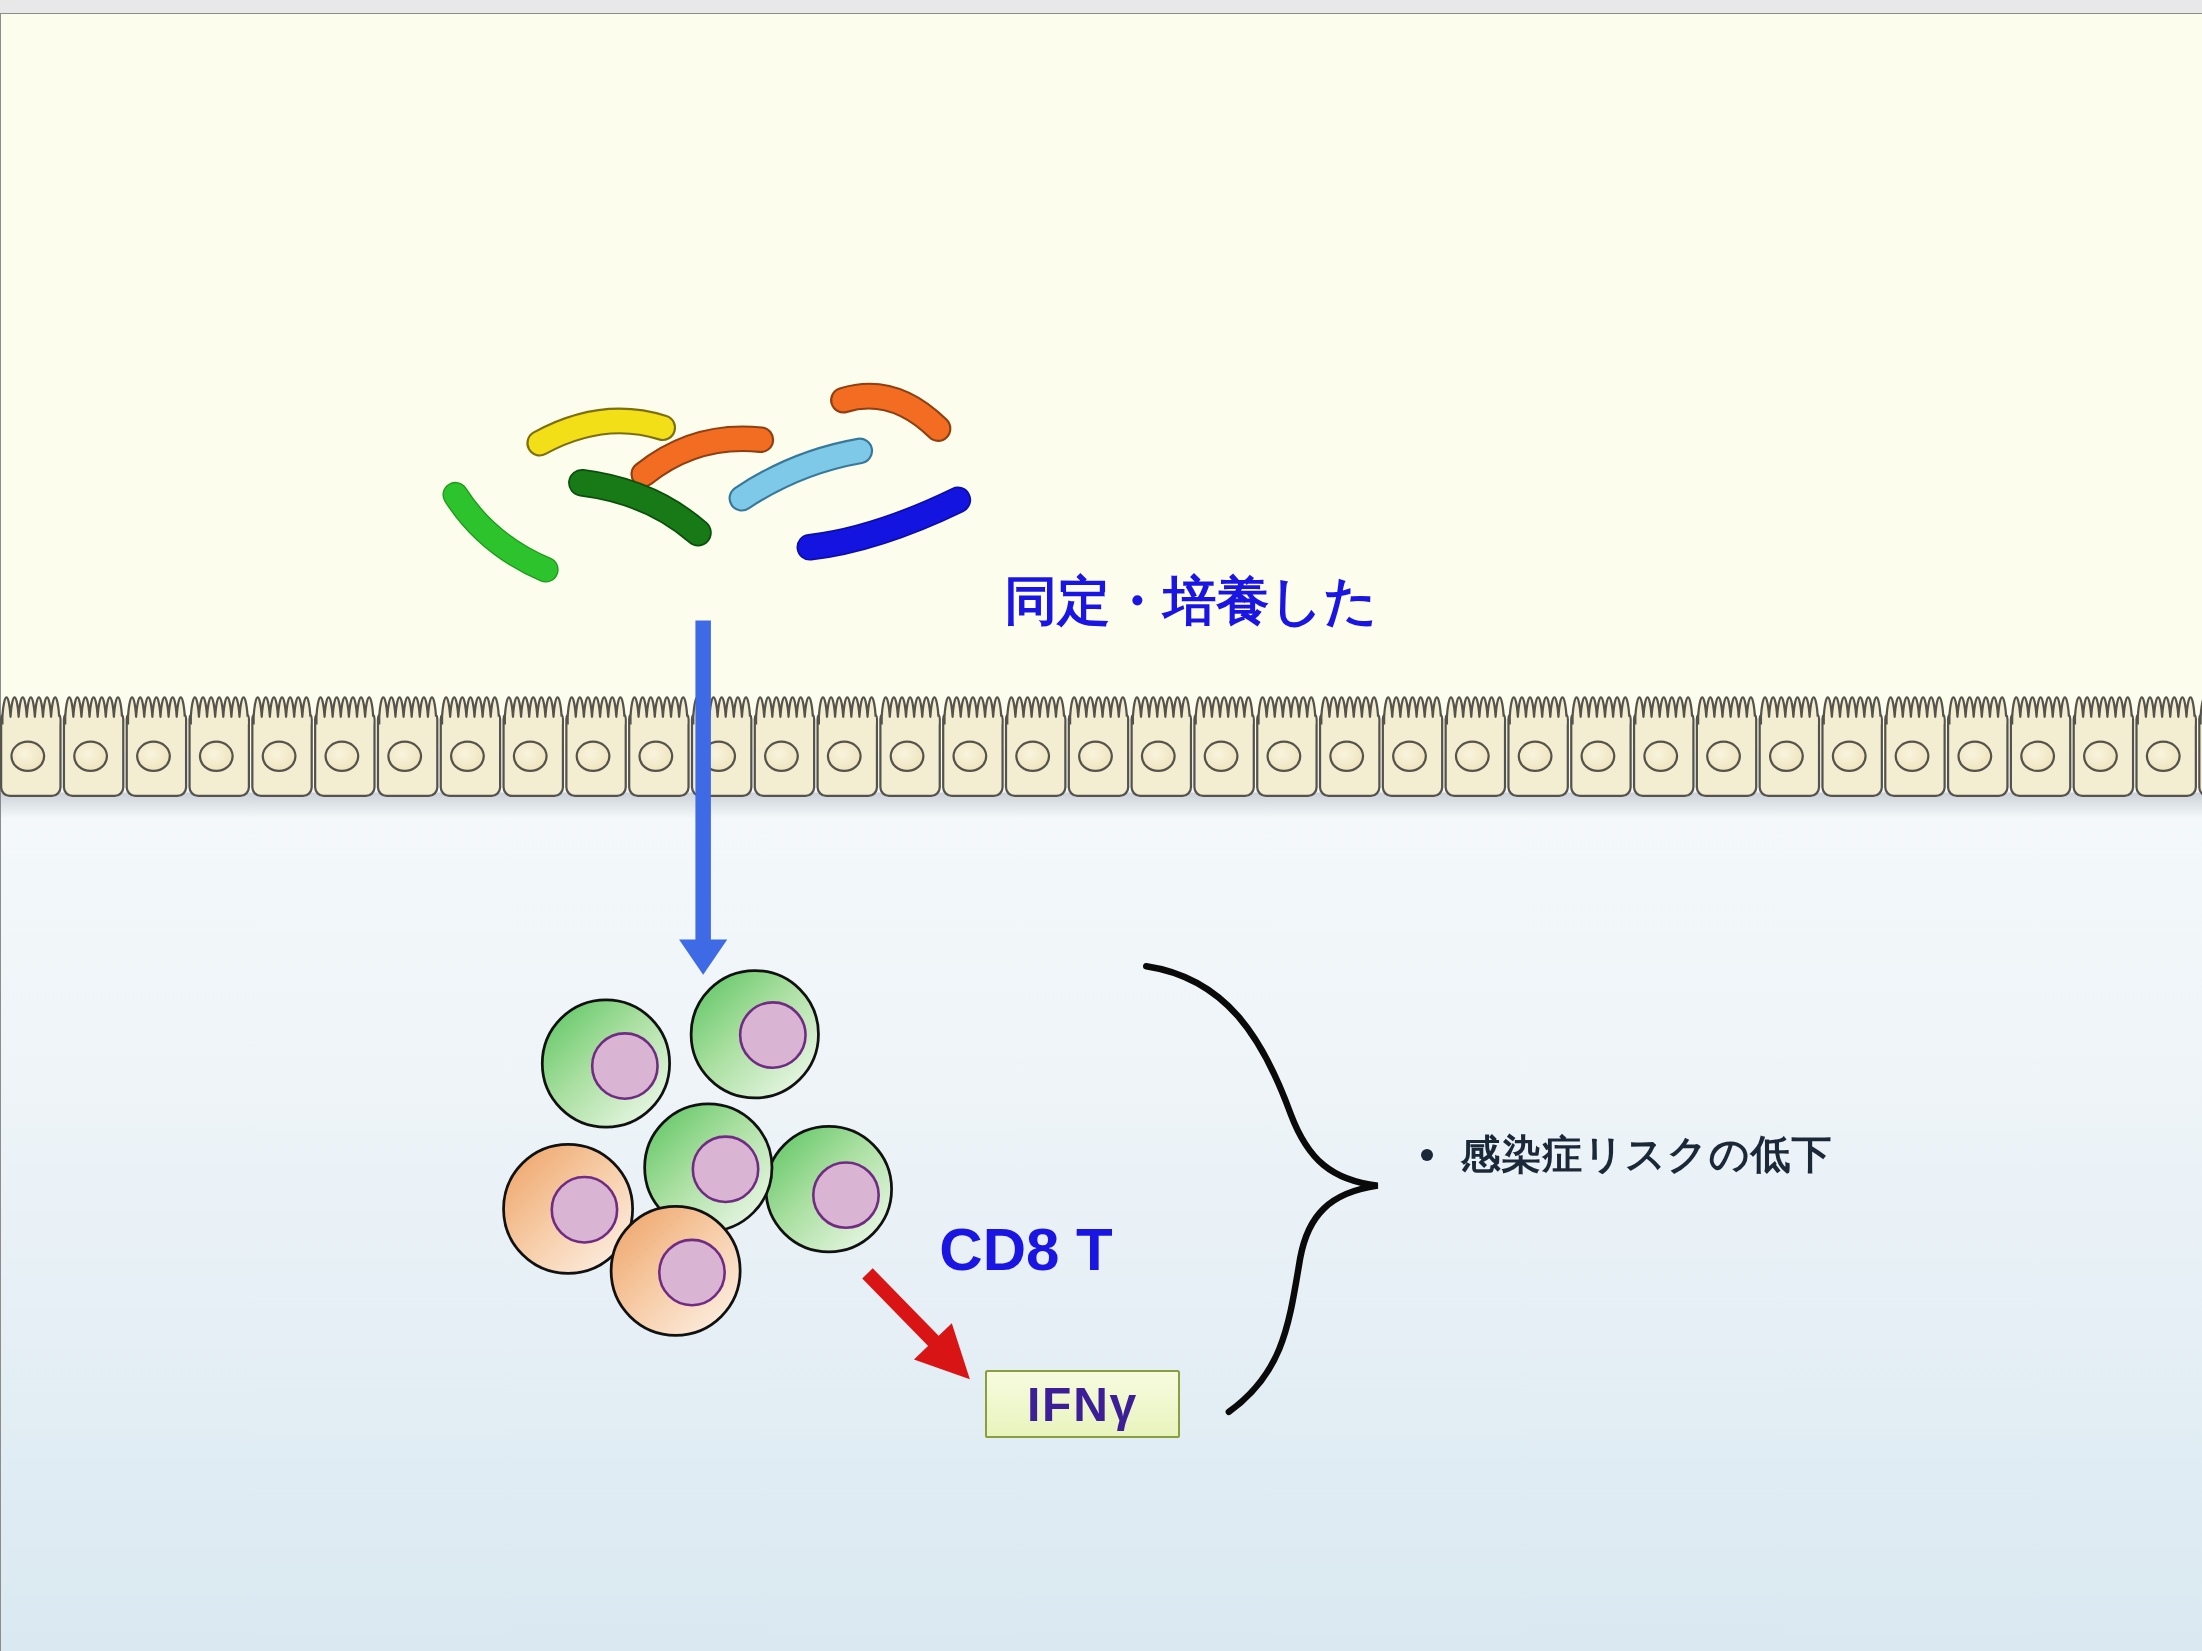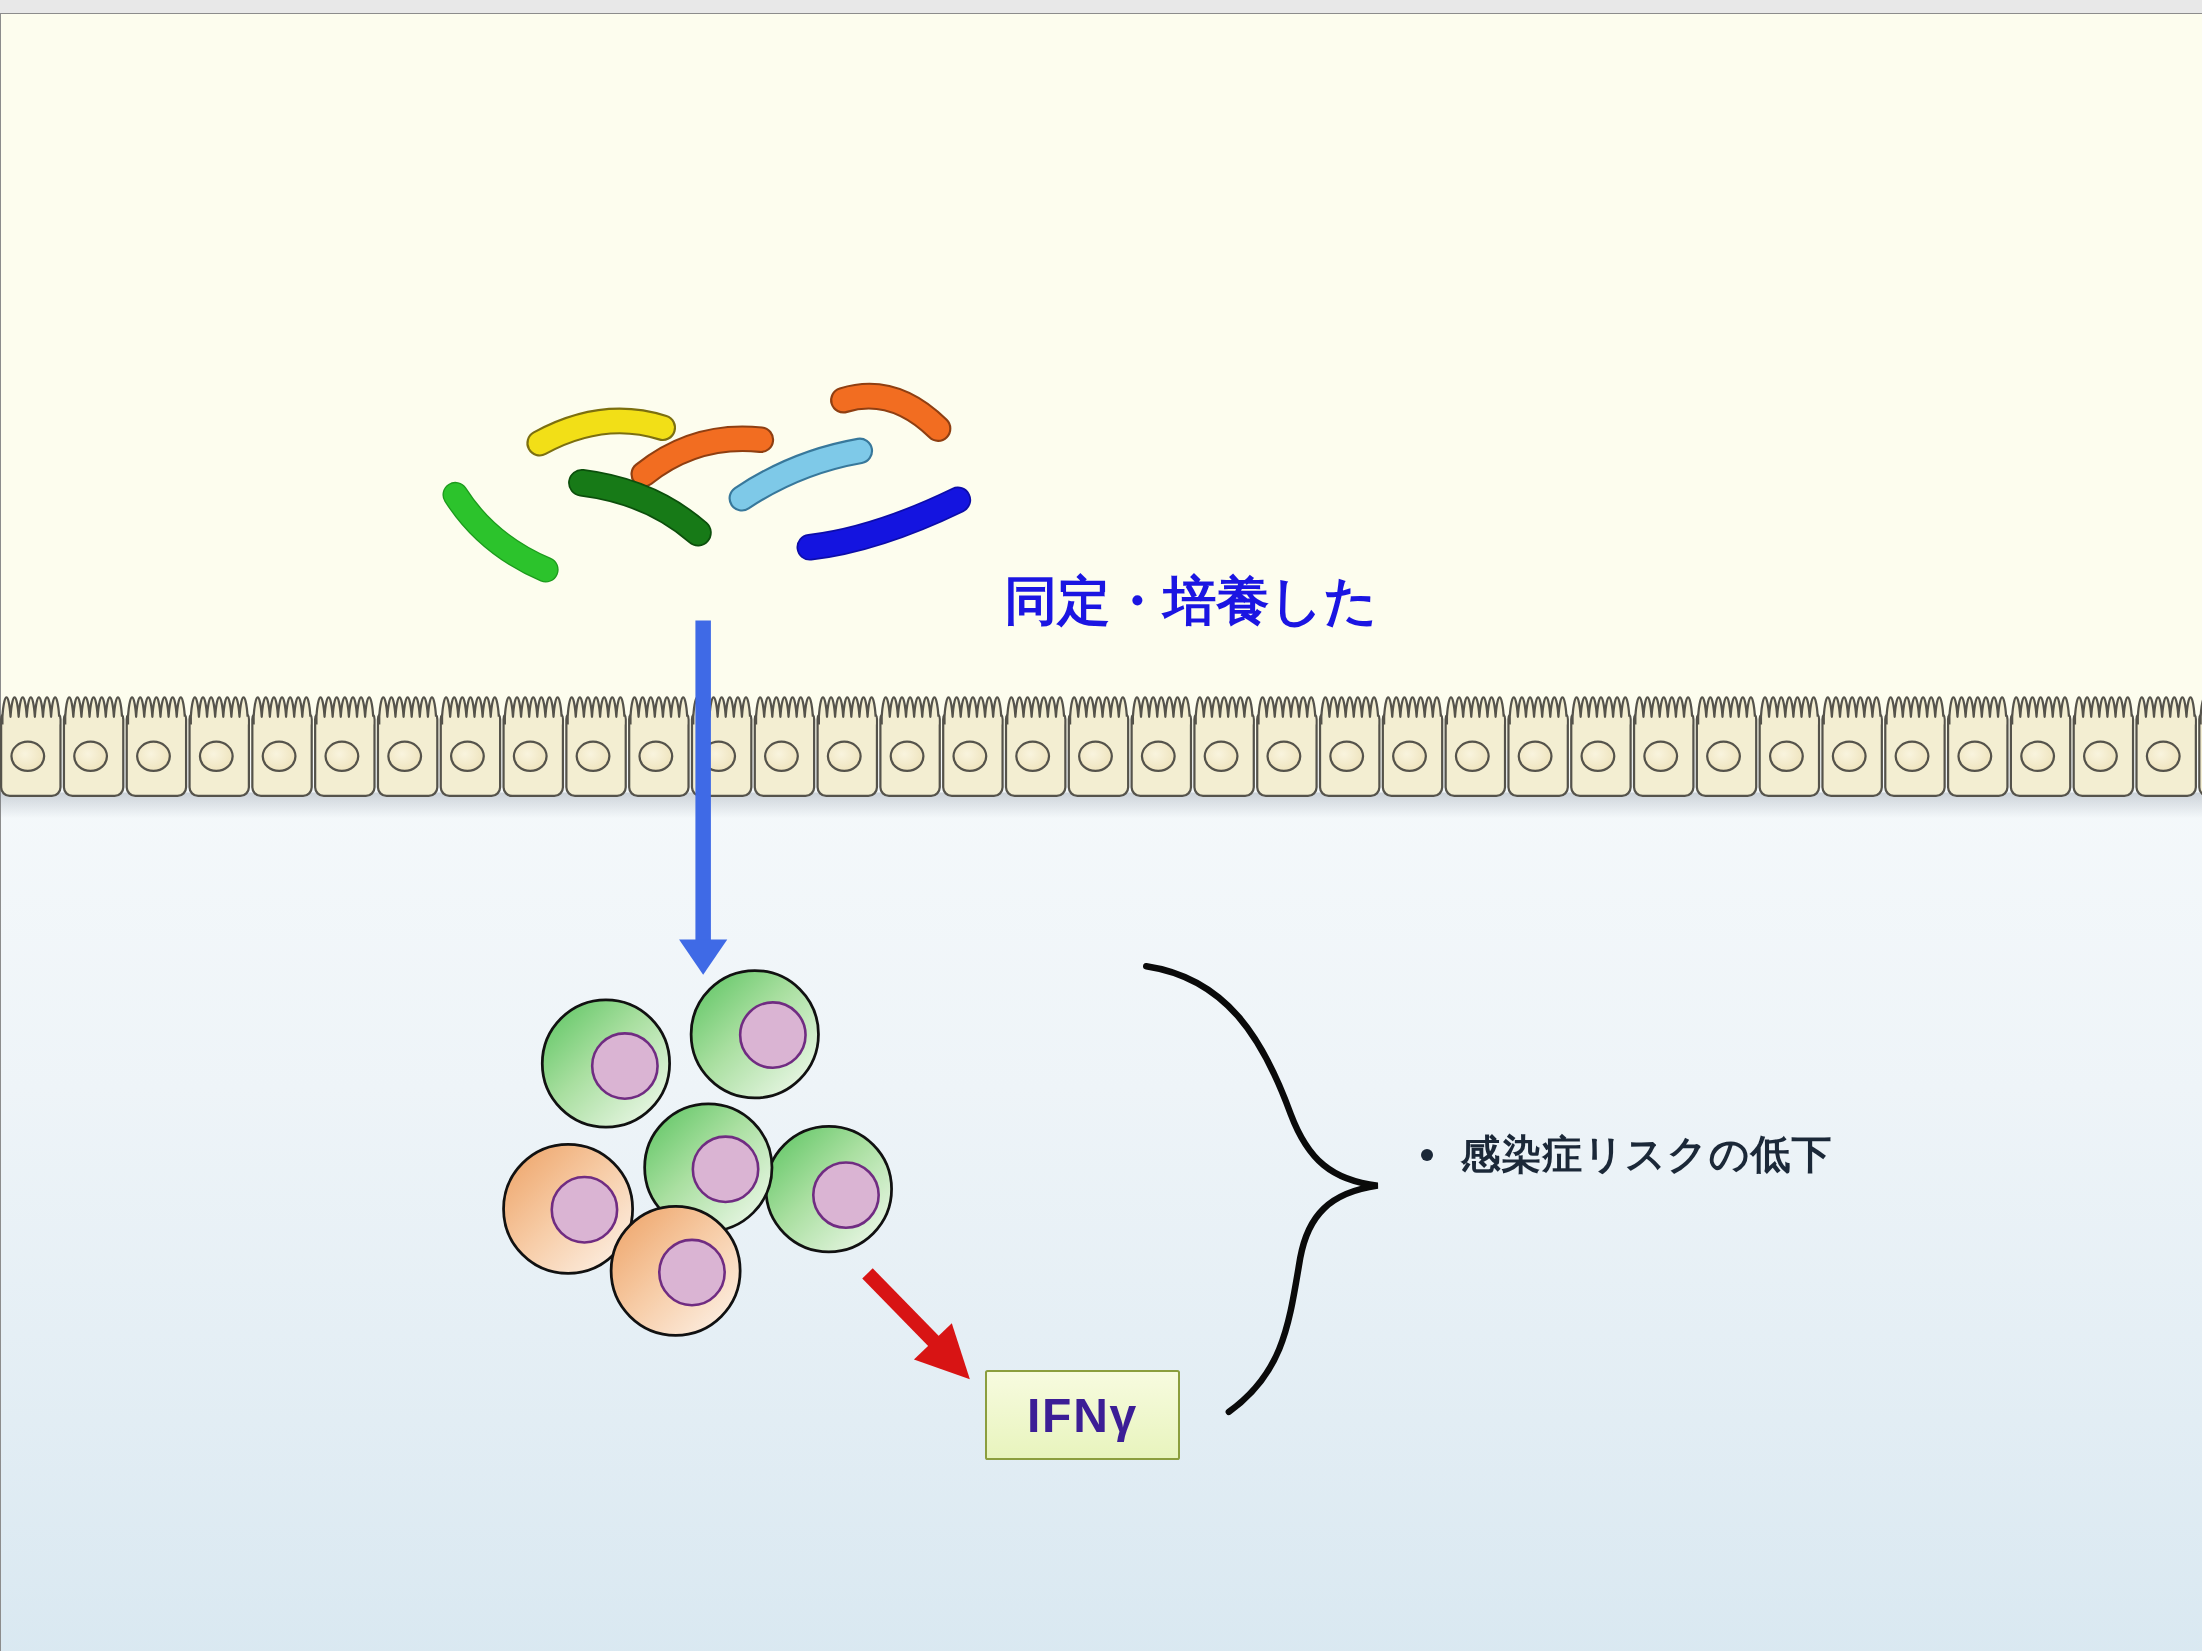--- a/index.html
+++ b/index.html
@@ -26,21 +26,21 @@
     position:absolute;left:1421px;top:1102px;
     display:flex;
   }
   .outcome-row{display:flex;align-items:center;height:79px;}
   .outcome-dot{
     width:12px;height:12px;border-radius:50%;
     margin-right:27.5px;flex:0 0 auto;
   }
   .outcome-label{font-size:40px;font-weight:bold;letter-spacing:0.9px;}
   .ifn-box{
-    position:absolute;left:985px;top:1357px;width:195px;height:90px;
+    position:absolute;left:985px;top:1357px;width:195px;height:68px;
     box-sizing:border-box;border:2.6px solid #8b9e3e;border-radius:2.6px;
     display:flex;align-items:center;justify-content:center;
     font-size:48px;font-weight:bold;letter-spacing:1.7px;
   }
 </style>
 </head>
 <body>
 
 <div class="canvas" style="background: linear-gradient(rgb(253, 253, 238) 0px, rgb(253, 253, 238) 736px, rgb(245, 249, 251) 738px, rgb(238, 244, 248) 1075px, rgb(217, 232, 241) 1651px); outline-color: rgb(140, 140, 140);">
 
@@ -273,20 +273,21 @@
              C 1520 1333 1548 1357 1601 1363
              C 1545 1371 1520 1398 1511 1447
              C 1498 1523 1492 1580 1428 1626" fill="none" stroke-width="7.5" stroke-linecap="round" stroke="#0a0a0a"></path>
   </svg>
 
   <div class="txt title-block" style="color: rgb(27, 21, 226);">
     <div>同定・培養した</div>
   </div>
 
   <div class="txt cd8-block" style="color: rgb(27, 21, 226);">
+    <div>CD8 T</div>
   </div>
 
   <div class="outcomes" style="color: rgb(27, 40, 56);">
     <div class="outcome-row">
       <span class="outcome-dot" style="background: rgb(27, 40, 56);"></span>
       <span class="outcome-label">感染症リスクの低下</span>
     </div>
   </div>
 
   <div class="ifn-box" style="border-color: rgb(139, 158, 62); color: rgb(60, 30, 150); background: linear-gradient(rgb(247, 251, 223), rgb(232, 244, 189));">

